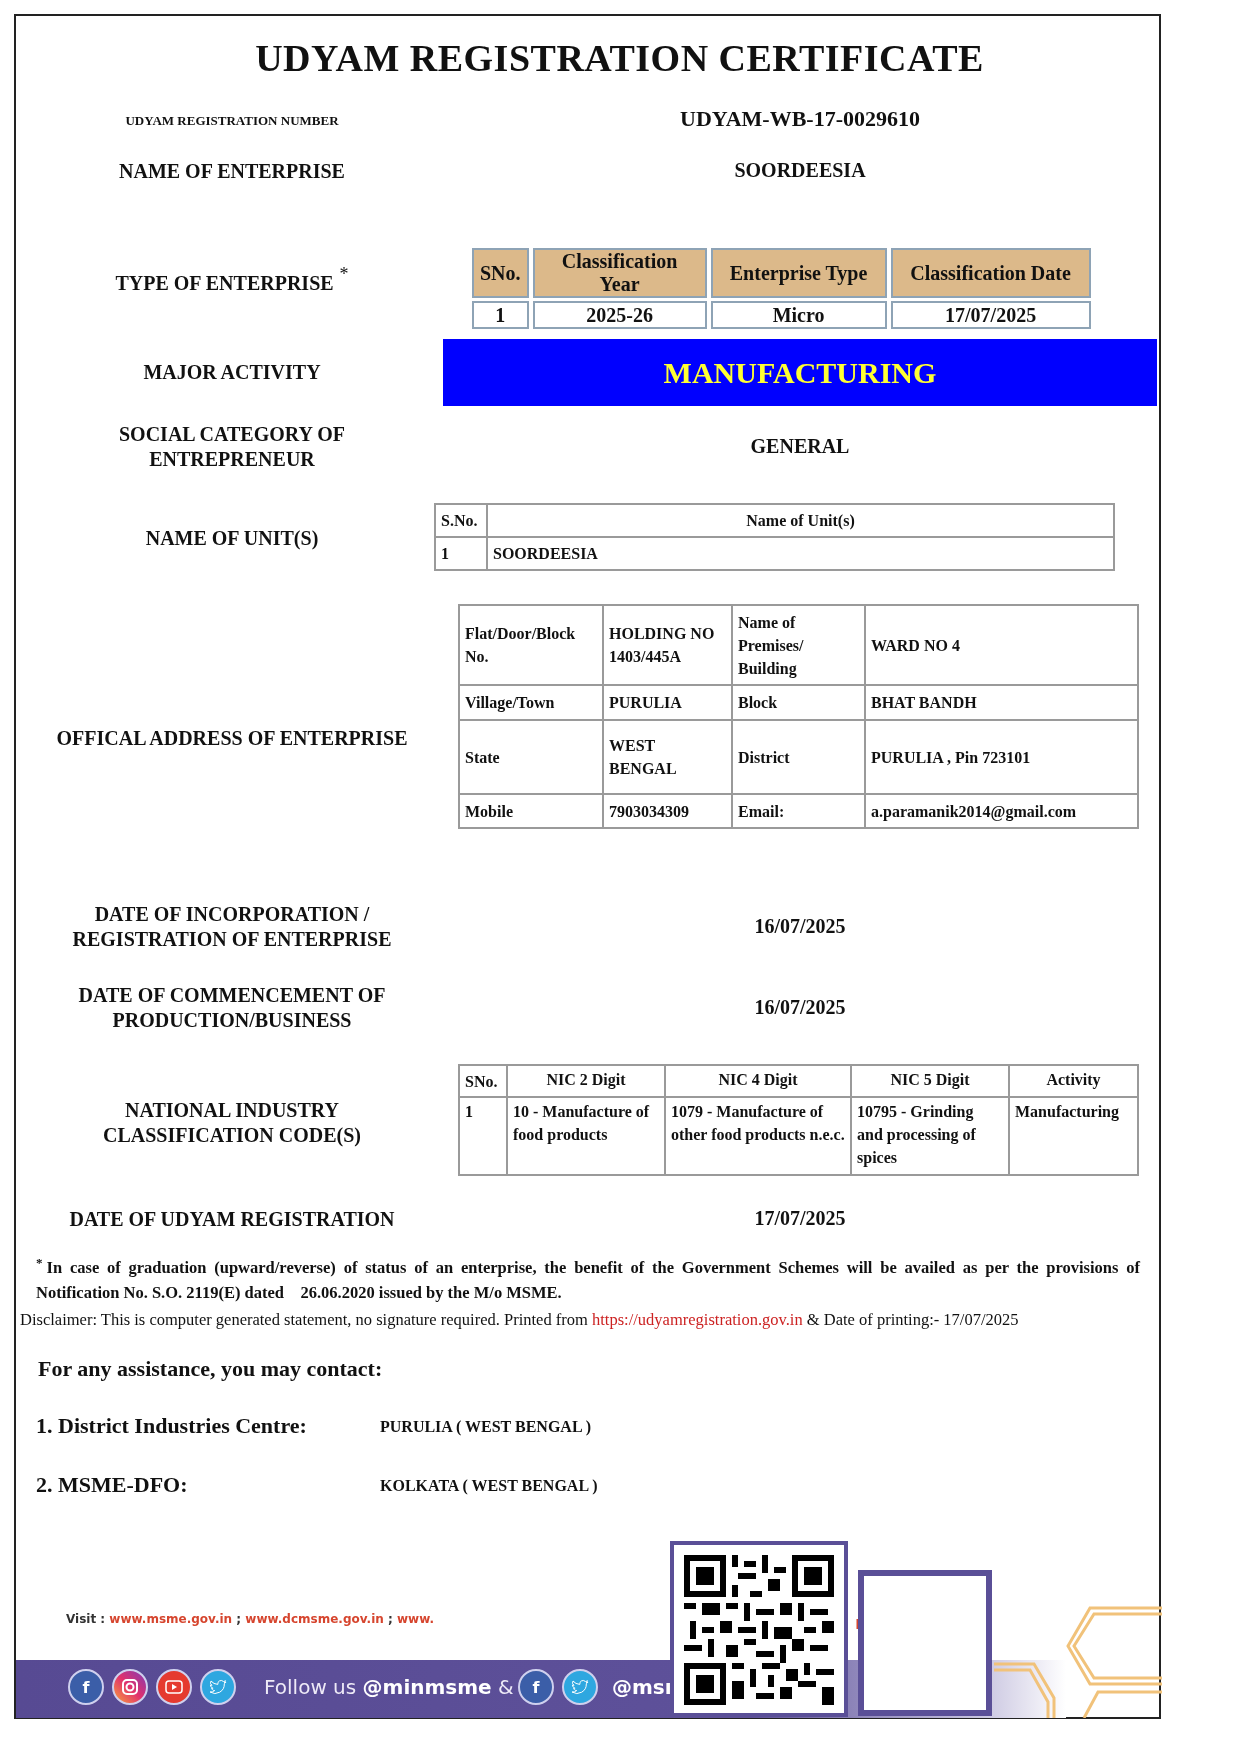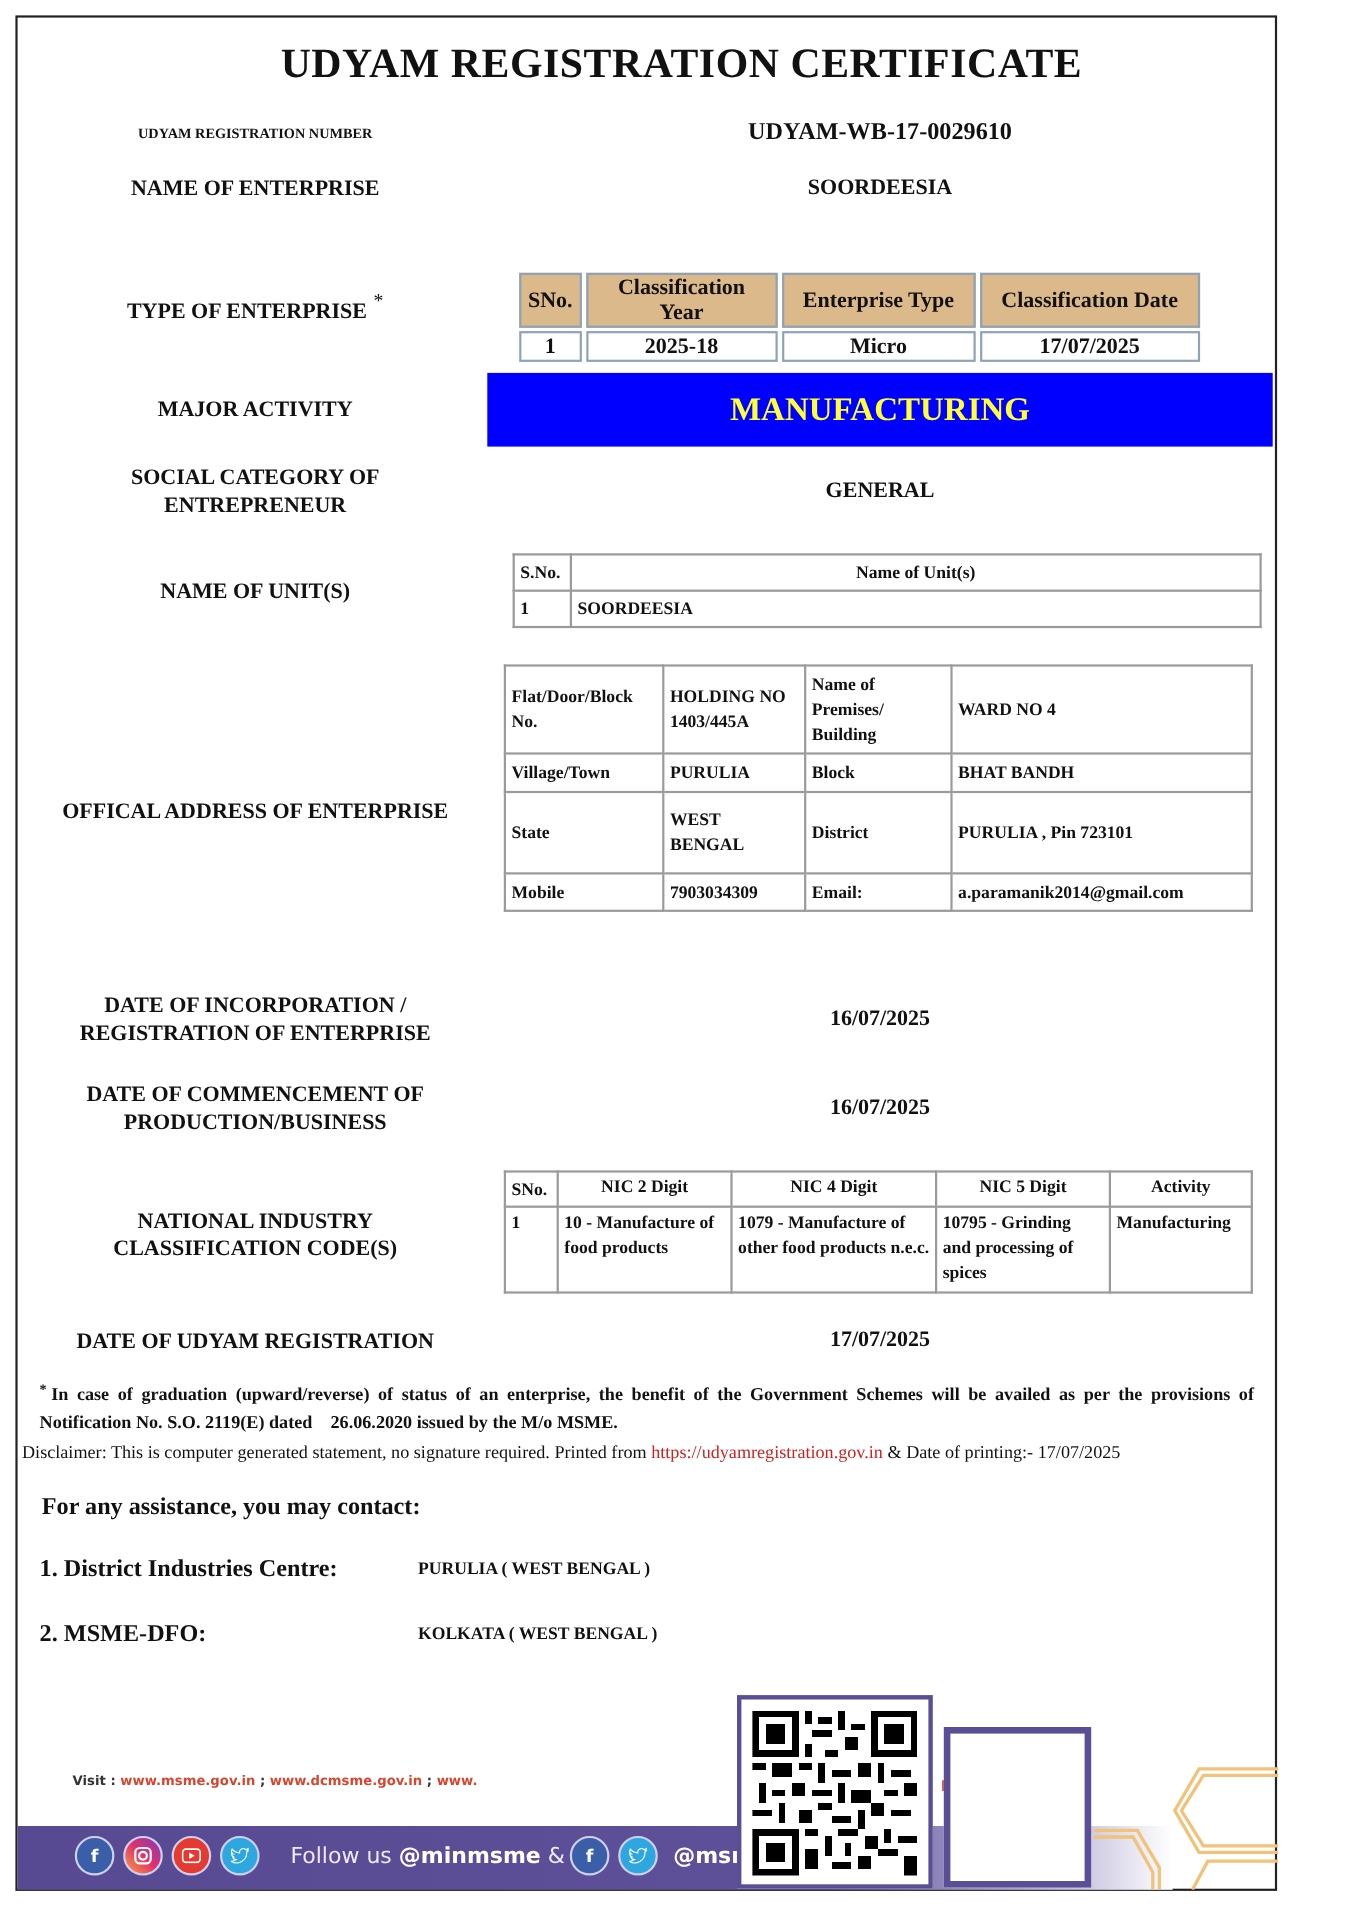--- a/index.html
+++ b/index.html
@@ -23,21 +23,21 @@
   .ctable tr.hd td { background:#dcb98a; }
   .ctable tr.bd td { background:#fff; }
 
   .blue-bar { position:absolute; left:443px; top:339px; width:714px; height:67px; background:#0000ff;
               display:flex; align-items:center; justify-content:center; }
   .blue-bar span { color:#ffff33; font-weight:bold; font-size:30px; }
 
   table.grid { position:absolute; border-collapse:collapse; font-size:16px; font-weight:bold; }
   table.grid td { border:2px solid #9a9a9a; padding:2px 5px; vertical-align:middle; line-height:23px; }
 
-  .units { left:466px; top:503px; width:681px;padding-left:15px; }
+  .units { left:434px; top:503px; width:681px;padding-left:15px; }
   .addr { left:458px; top:604px; width:681px; }
   .nic { left:458px; top:1064px; width:681px; }
   .nic td { vertical-align:top !important; }
 
   .foot-note { position:absolute; left:36px; width:1104px; top:1256px; font-size:16.5px; font-weight:bold;
                text-align:justify; line-height:24px; }
   .foot-note .ast { font-size:13px; position:relative; top:-6px; margin-right:4px; }
   .disclaimer { position:absolute; left:20px; width:1140px; top:1310px; font-size:16.5px; white-space:nowrap; }
   .disclaimer .link { color:#cc2222; }
 
@@ -81,21 +81,21 @@
 <table class="ctable">
   <tbody>
       <tr class="hd">
     <td style="width:38px">SNo.</td>
     <td style="width:158px">Classification Year</td>
     <td style="width:160px">Enterprise Type</td>
     <td style="width:184px">Classification Date</td>
   </tr>
   <tr class="bd">
     <td>1</td>
-    <td>2025-18</td>
+    <td>2025-26</td>
     <td>Micro</td>
     <td>17/07/2025</td>
   </tr>
 </tbody>
   </table>
 
 <div class="lbl" style="top:360px;">MAJOR ACTIVITY</div>
 <div class="blue-bar">
   <span>MANUFACTURING</span>
 </div>

